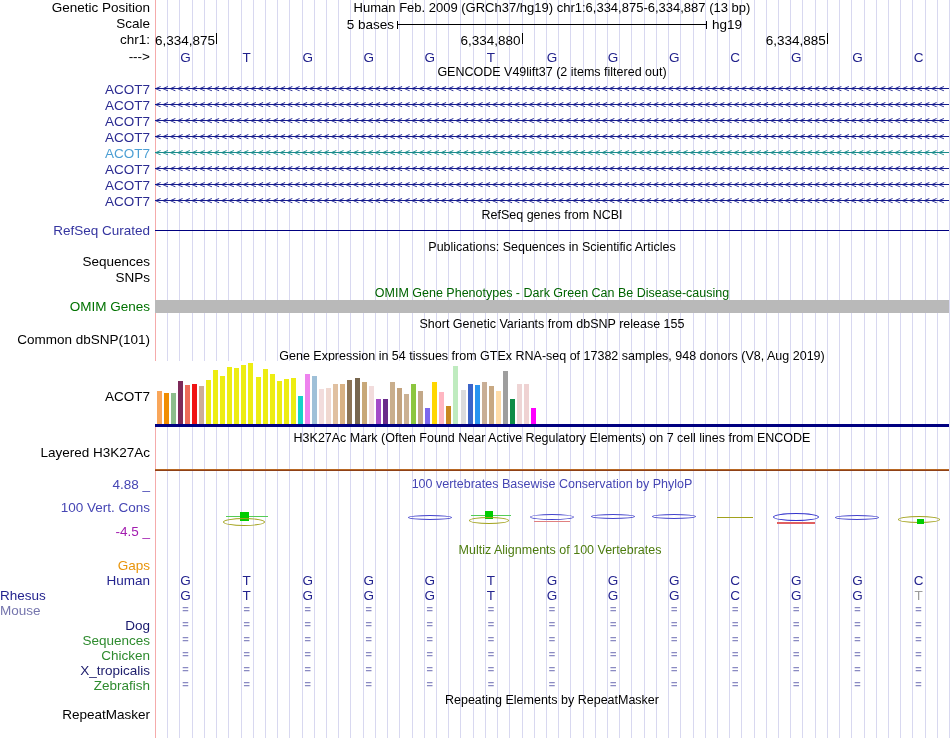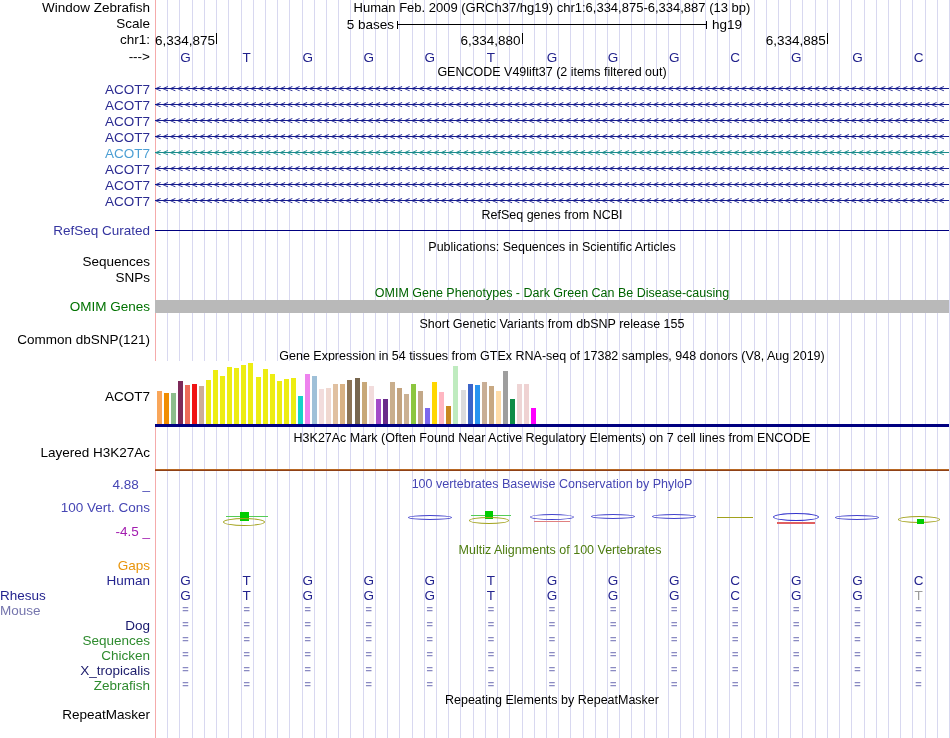--- a/index.html
+++ b/index.html
@@ -78,21 +78,21 @@
       <div style="left: 875.7px; top: 0px; width: 1px; height: 738px; background: rgb(216, 216, 240); position: absolute;"></div>
       <div style="left: 887.9px; top: 0px; width: 1px; height: 738px; background: rgb(216, 216, 240); position: absolute;"></div>
       <div style="left: 900.1px; top: 0px; width: 1px; height: 738px; background: rgb(216, 216, 240); position: absolute;"></div>
       <div style="left: 912.4px; top: 0px; width: 1px; height: 738px; background: rgb(216, 216, 240); position: absolute;"></div>
       <div style="left: 924.6px; top: 0px; width: 1px; height: 738px; background: rgb(216, 216, 240); position: absolute;"></div>
       <div style="left: 936.8px; top: 0px; width: 1px; height: 738px; background: rgb(216, 216, 240); position: absolute;"></div>
       <div style="left: 949px; top: 0px; width: 1px; height: 738px; background: rgb(216, 216, 240); position: absolute;"></div>
       <div style="left: 155px; top: 0px; width: 1px; height: 738px; background: rgb(245, 171, 171); position: absolute;"></div>
     </div>
 
-  <div class="lab" style="top:1px">Window Zebrafish</div>
+  <div class="lab" style="top:1px">Genetic Position</div>
   <div class="title" style="top:1px;font-size:13px">Human Feb. 2009 (GRCh37/hg19)   chr1:6,334,875-6,334,887 (13 bp)</div>
 
   <div class="lab" style="top:17px">Scale</div>
   <div class="coordtext" style="top:17px;left:304px">5 bases</div>
   <div class="hline" style="top:24px;left:397px;width:310px;height:1px;background:#000"></div>
   <div class="scaletick" style="top:21px;left:397px"></div>
   <div class="scaletick" style="top:21px;left:706px"></div>
   <div style="position:absolute;top:17px;left:712px;font-size:13.5px">hg19</div>
 
   <div class="lab" style="top:33px">chr1:</div>
@@ -148,21 +148,21 @@
 
   <div class="title" style="top:241px">Publications: Sequences in Scientific Articles</div>
   <div class="lab" style="top:255px">Sequences</div>
   <div class="lab" style="top:271px">SNPs</div>
 
   <div class="title" style="top: 287px; color: rgb(0, 100, 0);" id="omim-title">OMIM Gene Phenotypes - Dark Green Can Be Disease-causing</div>
   <div class="lab" style="top: 300px; color: rgb(0, 114, 0);" id="omim-label">OMIM Genes</div>
   <div class="hline" id="omim-bar" style="top: 300px; left: 155px; width: 794px; height: 13px; background: rgb(185, 185, 185);"></div>
 
   <div class="title" style="top:318px">Short Genetic Variants from dbSNP release 155</div>
-  <div class="lab" style="top:333px">Common dbSNP(121)</div>
+  <div class="lab" style="top:333px">Common dbSNP(101)</div>
 
   <div class="title" style="top:350px">Gene Expression in 54 tissues from GTEx RNA-seq of 17382 samples, 948 donors (V8, Aug 2019)</div>
   <div class="hline" style="top:361px;left:155px;width:385px;height:63px;background:#fff"></div>
   <div class="lab" style="top:390px">ACOT7</div>
   <div id="gtex-bars">
       <div style="left: 156.5px; top: 391px; width: 5px; height: 33px; background: rgb(249, 166, 90); position: absolute;"></div>
       <div style="left: 163.6px; top: 393px; width: 5px; height: 31px; background: rgb(240, 140, 0); position: absolute;"></div>
       <div style="left: 170.6px; top: 393px; width: 5px; height: 31px; background: rgb(140, 190, 140); position: absolute;"></div>
       <div style="left: 177.7px; top: 381px; width: 5px; height: 43px; background: rgb(125, 42, 90); position: absolute;"></div>
       <div style="left: 184.8px; top: 385px; width: 5px; height: 39px; background: rgb(237, 107, 90); position: absolute;"></div>

